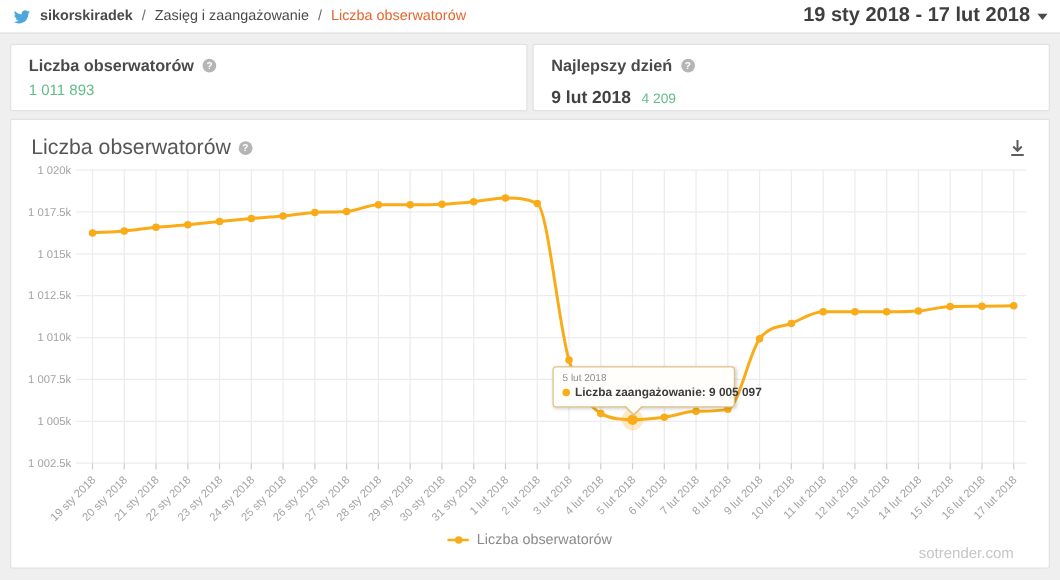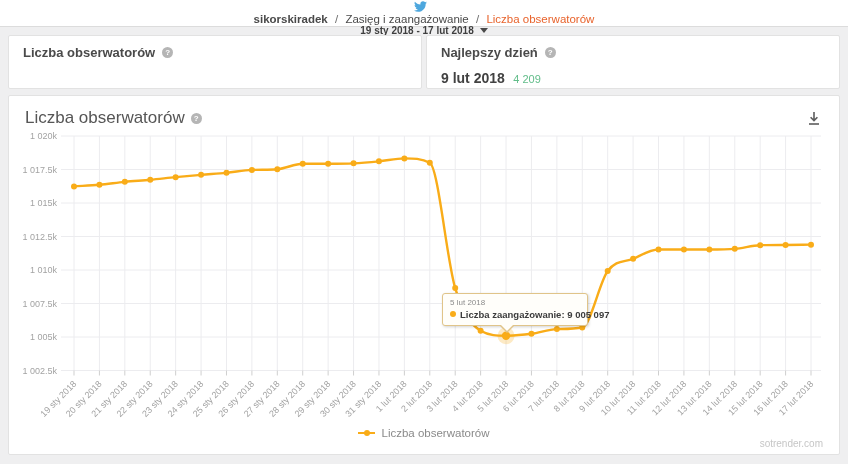--- a/index.html
+++ b/index.html
@@ -6,29 +6,29 @@
   html,body { width:848px; height:464px; }
   body {
     background:#efeff0;
     font-family:"Liberation Sans", sans-serif;
     color:#4a4a4a;
     overflow:hidden;
   }
   
   .topbar {
     height:27px; background:#fff; border-bottom:1px solid #dcdcdc;
-    display:flex; align-items:center; padding:0 10px;flex-direction:column;
+    display:flex; align-items:center; padding:0 10px;
   }
   .topbar .bird { width:15px; height:13px; margin-right:7px; flex:none; }
   .crumbs { font-size:11.5px; color:#4a4a4a; white-space:nowrap; }
   .crumbs .acct { font-weight:bold; }
   .crumbs .sep { color:#6b6b6b; margin:0 4px; }
   .crumbs .active { color:#e8632c; }
   .spacer { flex:1; }
-  .daterange { font-size:10px; font-weight:bold; color:#3f3f3f; display:flex; align-items:center; cursor:pointer; }
+  .daterange { font-size:16px; font-weight:bold; color:#3f3f3f; display:flex; align-items:center; cursor:pointer; }
   .daterange .caret {
     width:0; height:0; margin-left:6px;
     border-left:4px solid transparent; border-right:4px solid transparent;
     border-top:5px solid #4a4a4a;
   }
   
   .stats { display:flex; gap:4px; margin:8px 8px 0 8px; }
   .card {
     background:#fff; border:1px solid #e2e2e2; border-radius:2px;
   }
@@ -69,21 +69,21 @@
   }
   .tt-pointer-b { bottom:-8px; border-top:8px solid #e0c489; }
   .tt-pointer-f { bottom:-6.5px; border-top:8px solid #fffefa; }
   
   .legend { position:absolute; top:326px; left:0; right:0; text-align:center; }
   .legend-item { display:inline-flex; align-items:center; cursor:pointer; }
   .legend-marker { position:relative; width:17px; height:7px; margin-right:6px; }
   .legend-marker .lm-line { position:absolute; top:2.5px; left:0; width:17px; height:2px; background:#f9ac18; }
   .legend-marker .lm-dot { position:absolute; top:0.5px; left:5.5px; width:6px; height:6px; border-radius:50%; background:#f9ac18; }
   .legend-label { font-size:11.5px; color:#8a8a8a; }
-  .watermark { position:absolute; right:16px; bottom:5px; font-size:10px; color:#c6c6c6; }
+  .watermark { position:absolute; right:28px; bottom:5px; font-size:12px; color:#c6c6c6; }
 </style>
 </head>
 <body>
 
 <div class="topbar">
   <svg class="bird" viewBox="0 0 24 24">
     <path fill="#4da7de" d="M23.953 4.57a10 10 0 01-2.825.775 4.958 4.958 0 002.163-2.723 9.99 9.99 0 01-3.127 1.195 4.92 4.92 0 00-8.384 4.482C7.69 8.095 4.067 6.13 1.64 3.162a4.822 4.822 0 00-.666 2.475c0 1.71.87 3.213 2.188 4.096a4.904 4.904 0 01-2.228-.616v.06a4.923 4.923 0 003.946 4.827 4.996 4.996 0 01-2.212.085 4.936 4.936 0 004.604 3.417 9.867 9.867 0 01-6.102 2.105c-.39 0-.779-.023-1.17-.067a13.995 13.995 0 007.557 2.209c9.053 0 13.998-7.496 13.998-13.985 0-.21 0-.42-.015-.63A9.935 9.935 0 0024 4.59z"></path>
   </svg>
   <div class="crumbs">
     <span class="acct">sikorskiradek</span>
@@ -98,20 +98,21 @@
     <span class="caret"></span>
   </div>
 </div>
 
 <div class="stats">
   <div class="card stat-card">
     <div class="stat-title">
       <span>Liczba obserwatorów</span>
       <span class="help">?</span>
     </div>
+    <div class="stat-value">1 011 893</div>
   </div>
   <div class="card stat-card">
     <div class="stat-title">
       <span>Najlepszy dzień</span>
       <span class="help">?</span>
     </div>
     <div class="bestday-line">
       <span class="bestday-date">9 lut 2018</span>
       <span class="bestday-gain">4 209</span>
     </div>

